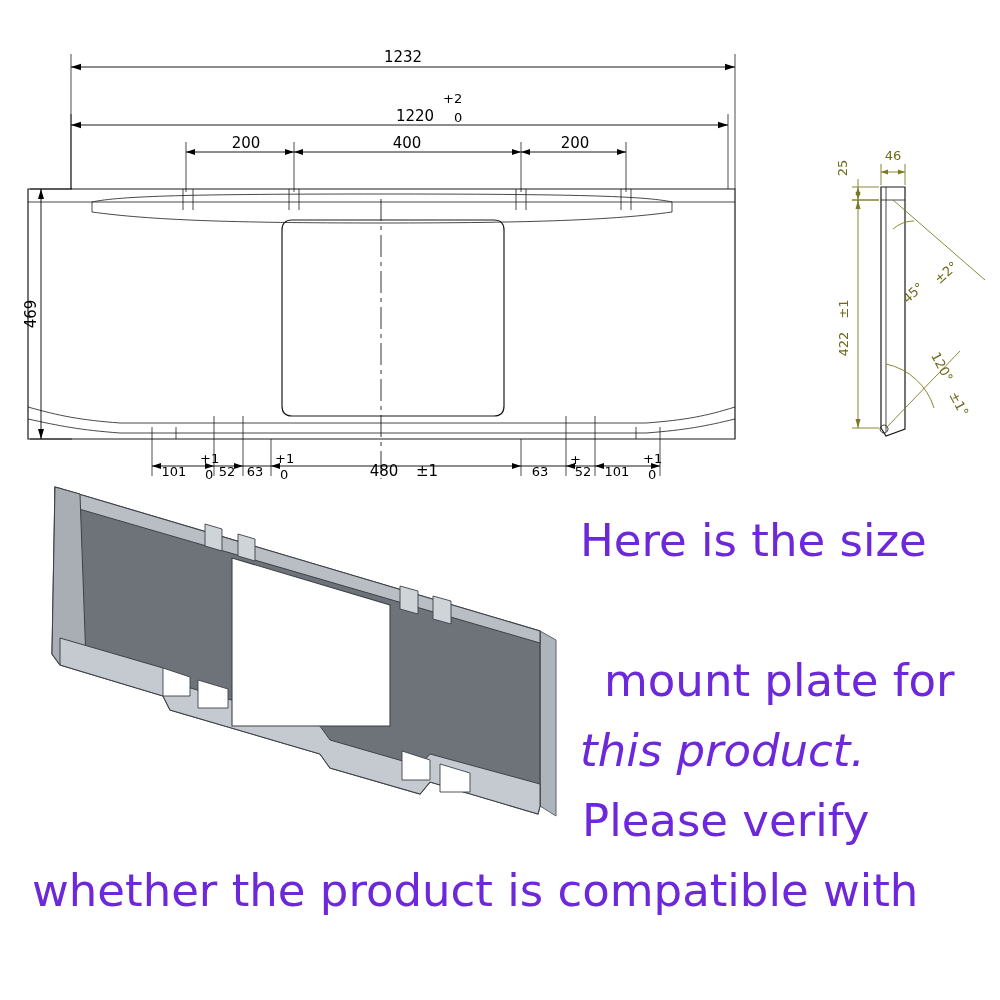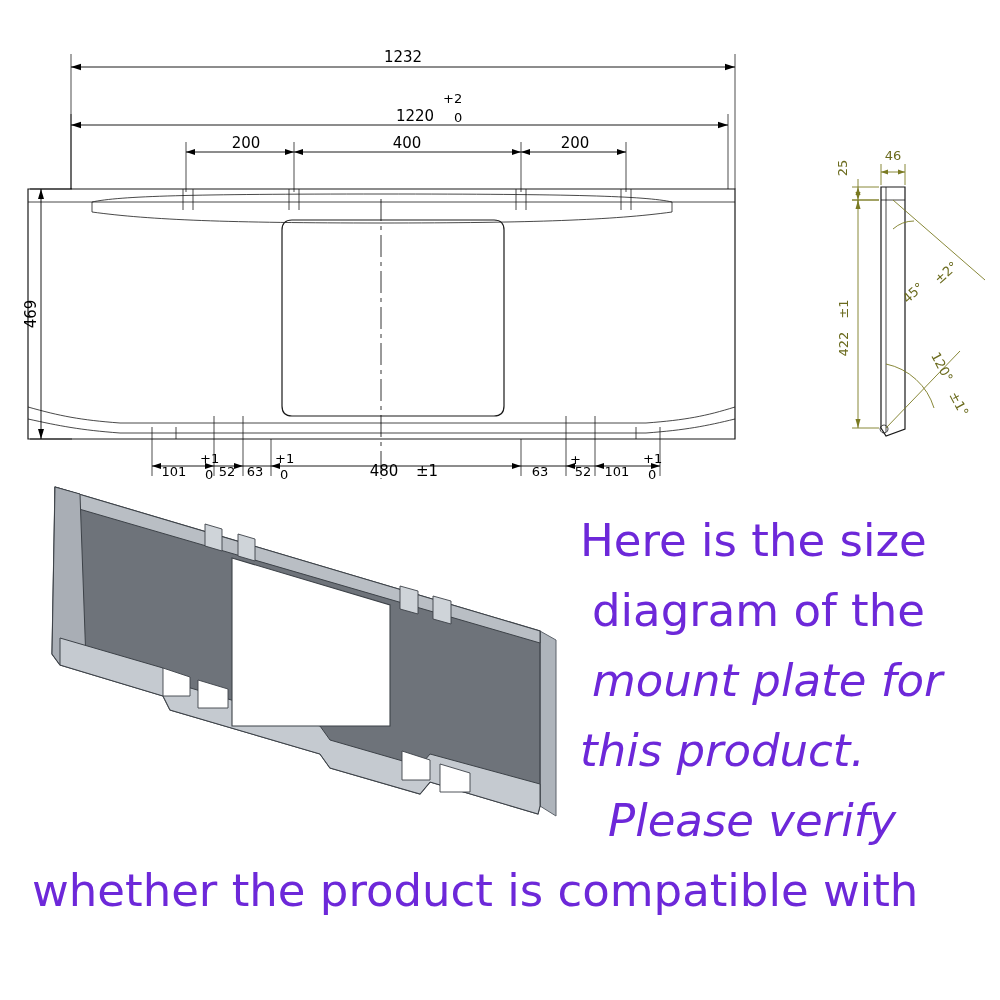--- a/index.html
+++ b/index.html
@@ -275,20 +275,19 @@
 
       <path d="M163 644 L190 653 L190 672 L163 672 Z" fill="#ffffff" stroke="#3d4248" stroke-width="0.9"></path>
       <path d="M198 656 L228 665 L228 684 L198 684 Z" fill="#ffffff" stroke="#3d4248" stroke-width="0.9"></path>
       <path d="M402 727 L430 736 L430 756 L402 756 Z" fill="#ffffff" stroke="#3d4248" stroke-width="0.9"></path>
       <path d="M440 740 L470 749 L470 768 L440 768 Z" fill="#ffffff" stroke="#3d4248" stroke-width="0.9"></path>
     </g>
   </svg>
 
   <div id="notice">
     <div class="notice-line" style="left:560px; top:18px;">Here is the size</div>
-    <div class="notice-line" style="left:572px; top:88px;">diagram of the</div>
-    <div class="notice-line" style="left:572px; top:158px;font-style:italic;">mount plate for</div>
+    <div class="notice-line" style="left:584px; top:158px;">mount plate for</div>
     <div class="notice-line" style="left:560px; top:228px;font-style:italic;">this product.</div>
-    <div class="notice-line" style="left:588px; top:298px;font-style:italic;">Please verify</div>
+    <div class="notice-line" style="left:562px; top:298px;">Please verify</div>
     <div class="notice-line" style="left:12px;  top:368px;">whether the product is compatible with</div>
   </div>
 
 </div>
 
 </body></html>

